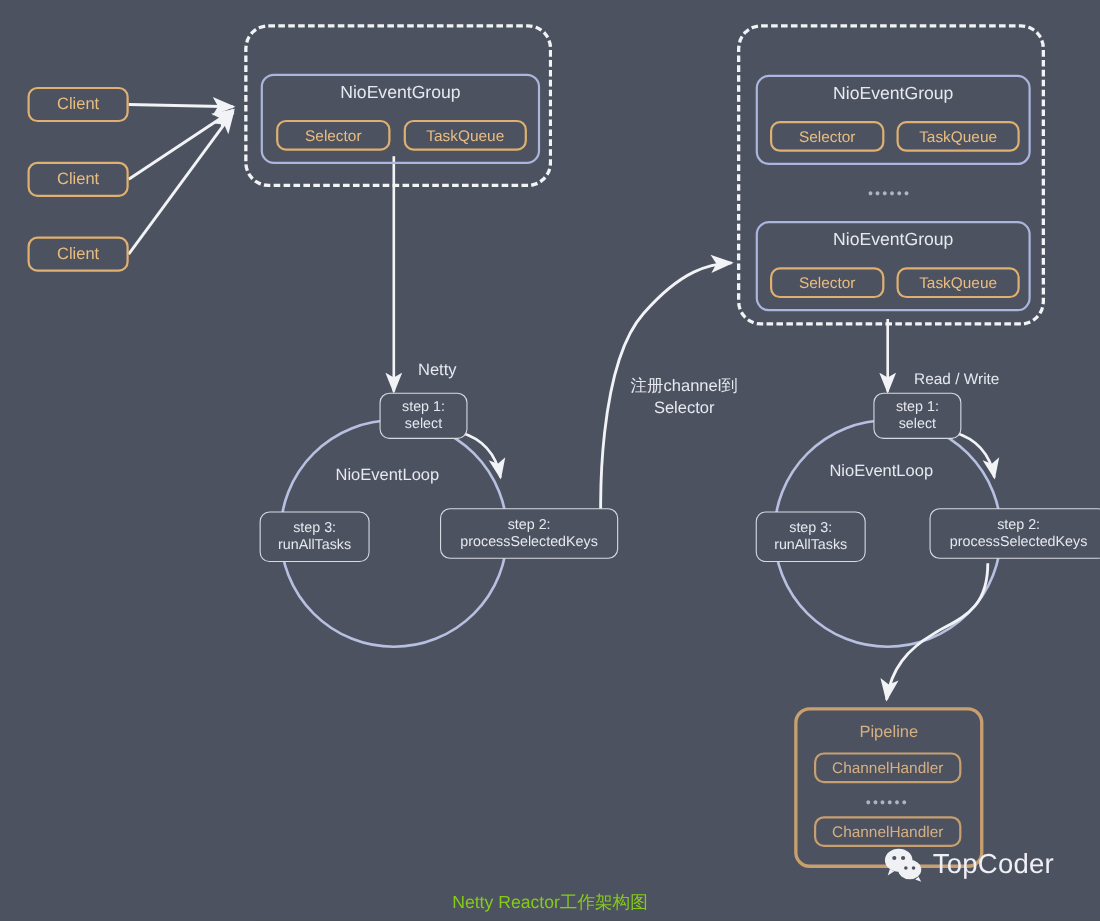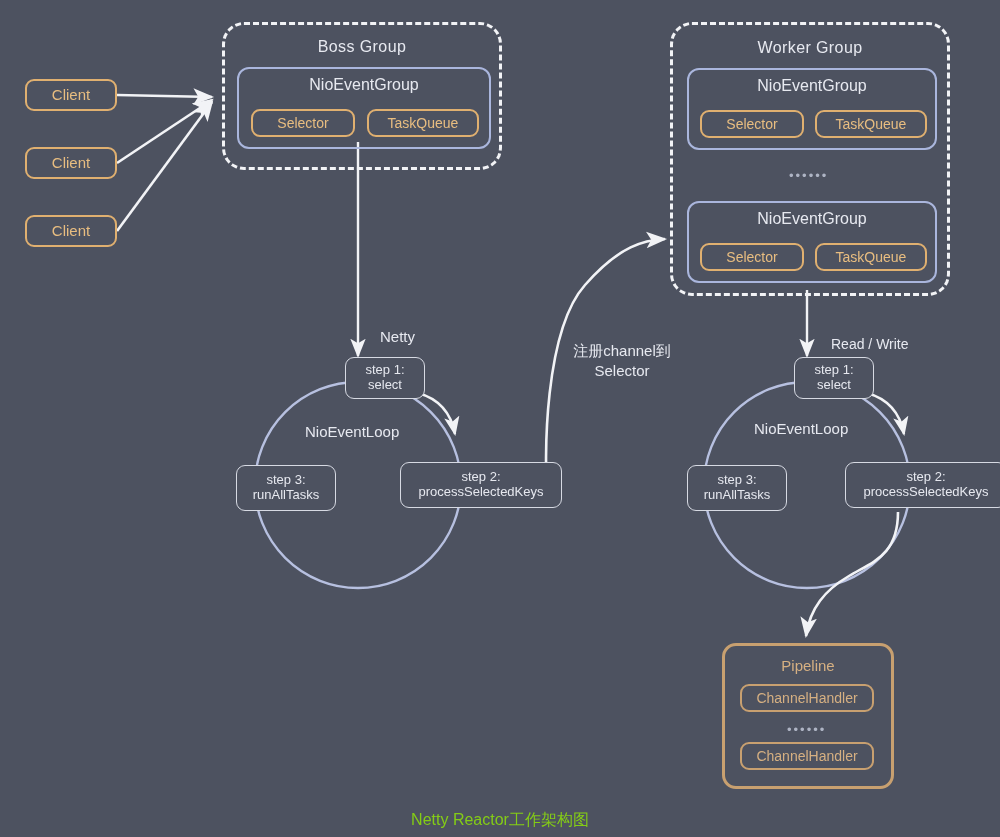--- a/index.html
+++ b/index.html
@@ -173,34 +173,32 @@
     <span>Client</span>
   </div>
   <div class="box orange client" style="left:25px; top:147px;">
     <span>Client</span>
   </div>
   <div class="box orange client" style="left:25px; top:215px;">
     <span>Client</span>
   </div>
 
   <div class="dashed" style="left:222px; top:22px; width:280px; height:148px;"></div>
-  <div class="grp-title" style="left:222px; top:38px; width:280px; text-align:center;">Boss Group</div>
 
   <div class="lav" style="position:absolute; left:237px; top:67px; width:250px; height:78px;">
     <div class="nio-group-title">NioEventGroup</div>
     <div class="box orange" style="left:12px; top:40px; width:104px; height:28px; font-size:14px;">
       <span>Selector</span>
     </div>
     <div class="box orange" style="left:128px; top:40px; width:112px; height:28px; font-size:14px;">
       <span>TaskQueue</span>
     </div>
   </div>
 
   <div class="dashed" style="left:670px; top:22px; width:280px; height:274px;"></div>
-  <div class="grp-title" style="left:670px; top:39px; width:280px; text-align:center;">Worker Group</div>
 
   <div class="lav" style="position:absolute; left:687px; top:68px; width:246px; height:78px;">
     <div class="nio-group-title">NioEventGroup</div>
     <div class="box orange" style="left:11px; top:40px; width:104px; height:28px; font-size:14px;">
       <span>Selector</span>
     </div>
     <div class="box orange" style="left:126px; top:40px; width:112px; height:28px; font-size:14px;">
       <span>TaskQueue</span>
     </div>
   </div>
@@ -266,14 +264,27 @@
       <span>ChannelHandler</span>
     </div>
     <div class="dots" style="left:62px; top:76px;">••••••</div>
     <div class="box orange-soft" style="left:15px; top:96px; width:134px; height:28px; font-size:14px;">
       <span>ChannelHandler</span>
     </div>
   </div>
 
   <div class="caption" style="left:0; top:810px; width:1000px; text-align:center;">Netty Reactor工作架构图</div>
 
+  <div id="watermark">
+    <svg width="38" height="32" viewBox="0 0 38 32">
+      <ellipse cx="14" cy="12" rx="12.5" ry="10.5" fill="#f0f1f4"></ellipse>
+      <path d="M6,20 L4,26 L10,22 Z" fill="#f0f1f4"></path>
+      <circle cx="10" cy="10" r="1.9" fill="#4d5260"></circle>
+      <circle cx="18" cy="10" r="1.9" fill="#4d5260"></circle>
+      <ellipse cx="24" cy="20.5" rx="10.5" ry="8.8" fill="#f0f1f4"></ellipse>
+      <path d="M32,27 L34.5,31.5 L29,29.5 Z" fill="#f0f1f4"></path>
+      <circle cx="20.5" cy="19" r="1.6" fill="#4d5260"></circle>
+      <circle cx="27.5" cy="19" r="1.6" fill="#4d5260"></circle>
+    </svg>
+    <span class="wm-text">TopCoder</span>
+  </div>
 
 </div>
 
 </body></html>

